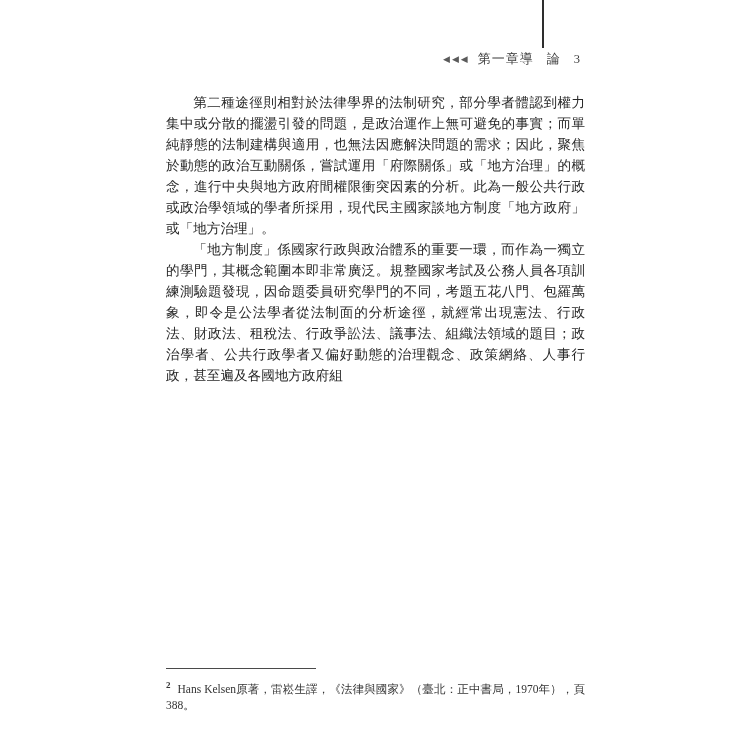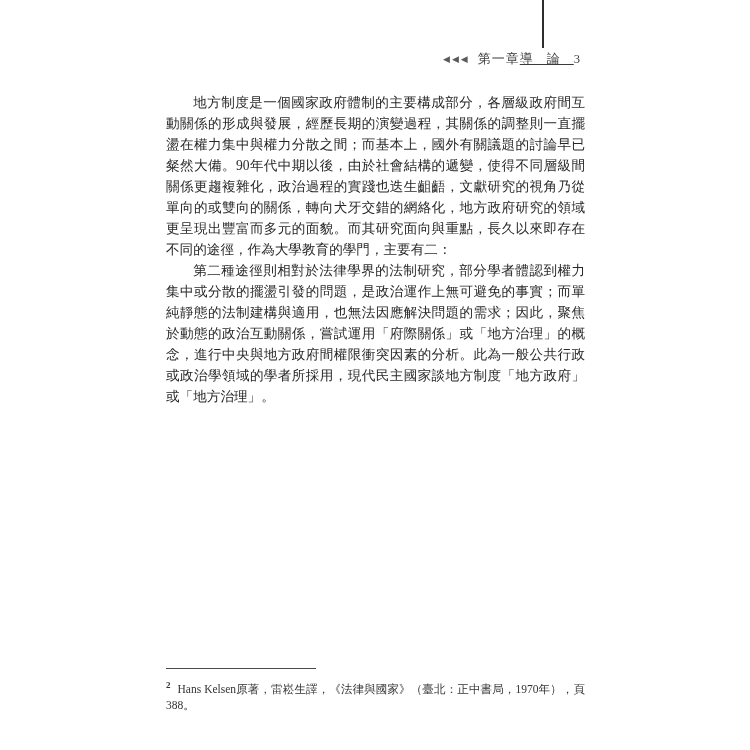--- a/index.html
+++ b/index.html
@@ -43,21 +43,20 @@
     color: #5a5a5a;
     letter-spacing: 2px;
     margin-right: 8px;
   }
   .running-header .chapter {
     letter-spacing: 1px;
     font-family: Liberation Serif, serif;
   }
   .running-header .chapter-title {
     letter-spacing: 14px;
-    text-decoration: underline;
   }
   .running-header .page-num {
     font-size: 12.5px;
   }
   
   .article {
     position: absolute;
     left: 166px;
     top: 92px;
     width: 419px;
@@ -112,22 +111,22 @@
   <div class="chapter-rule"></div>
 
   <div class="running-header">
     <span class="arrows">◀◀◀</span>
     <span class="chapter">第一章</span>
     <span class="chapter-title">導論</span>
     <span class="page-num">3</span>
   </div>
 
   <div class="article">
-      <p><span>地方制度是一個國家政府體制的主要構成部分，各層級政府間互動關係的形成與發展，經歷長期的演變過程，其關係的調整則一直擺盪在權力集中與權力分散之間；而基本上，國外有關議題的討論早已粲然大備。90年代中期以後，由於社會結構的遞變，使得不同層級間關係更趨複雜化，政治過程的實踐也迭生齟齬，文獻研究的視角乃從單向的或雙向的關係，轉向犬牙交錯的網絡化，地方政府研究的領域更呈現出豐富而多元的面貌。而其研究面向與重點，長久以來即存在不同的途徑，作為大學教育的學門，主要有二：</span></p>
       <p><span>第二種途徑則相對於法律學界的法制研究，部分學者體認到權力集中或分散的擺盪引發的問題，是政治運作上無可避免的事實；而單純靜態的法制建構與適用，也無法因應解決問題的需求；因此，聚焦於動態的政治互動關係，嘗試運用「府際關係」或「地方治理」的概念，進行中央與地方政府間權限衝突因素的分析。此為一般公共行政或政治學領域的學者所採用，現代民主國家談地方制度「地方政府」或「地方治理」。</span></p>
+      <p><span>「地方制度」係國家行政與政治體系的重要一環，而作為一獨立的學門，其概念範圍本即非常廣泛。規整國家考試及公務人員各項訓練測驗題發現，因命題委員研究學門的不同，考題五花八門、包羅萬象，即令是公法學者從法制面的分析途徑，就經常出現憲法、行政法、財政法、租稅法、行政爭訟法、議事法、組織法領域的題目；政治學者、公共行政學者又偏好動態的治理觀念、政策網絡、人事行政，甚至遍及各國地方政府組</span></p>
     </div>
 
   <div class="footnote-separator"></div>
 
   <div class="footnote">
     <span class="fn-marker">2</span><span>Hans Kelsen原著，雷崧生譯，《法律與國家》（臺北：正中書局，1970年），頁388。</span>
   </div>
 
 </div>
 

